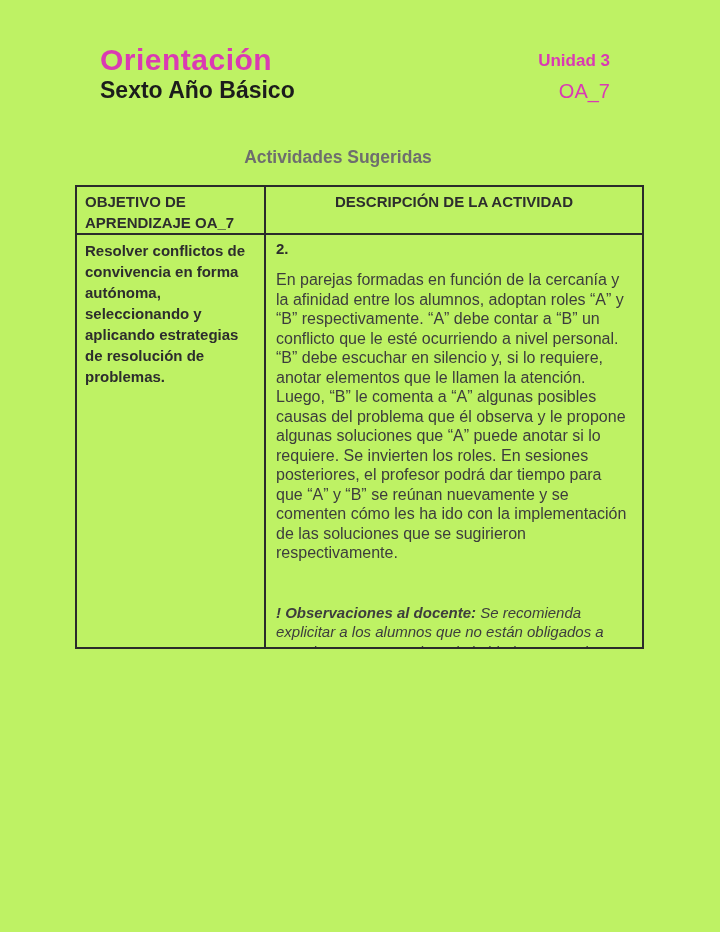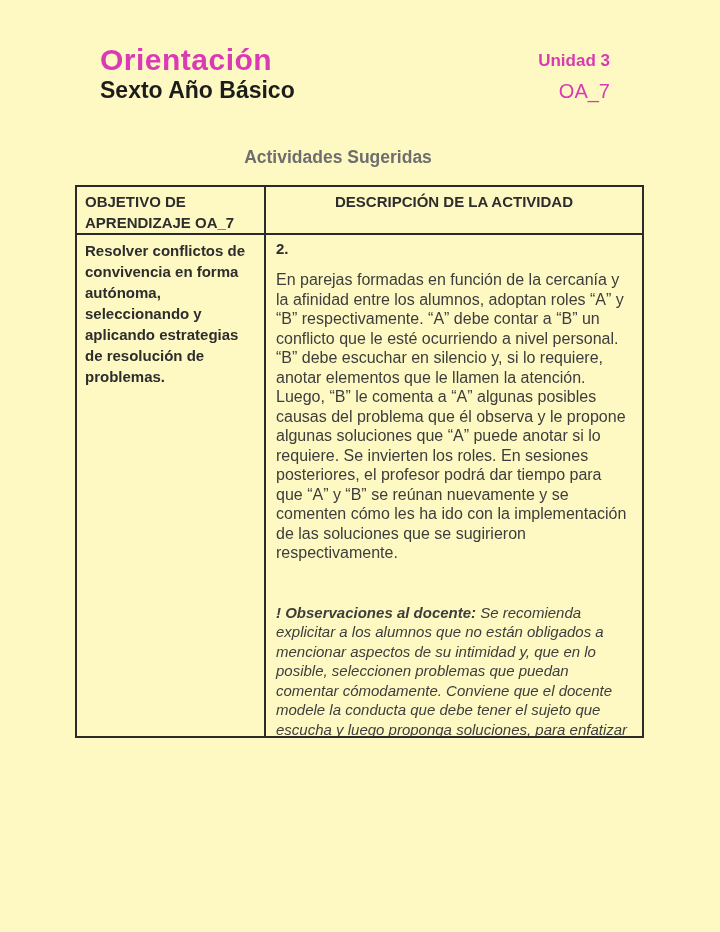--- a/index.html
+++ b/index.html
@@ -5,21 +5,21 @@
   html, body {
     margin: 0;
     padding: 0;
     background: #ffffff;
     font-family: "Liberation Sans", "DejaVu Sans", sans-serif;
   }
   .page {
     position: relative;
     width: 720px;
     height: 932px;
-    background: #fef9c3;
+    background: #bef264;
     overflow: hidden;
   }
   
   .doc-header-left {
     position: absolute;
     left: 100px;
     top: 44px;
   }
   .brand-title {
     color: #DA3AB3;
@@ -64,21 +64,21 @@
     color: #6e6e6e;
     font-size: 17.5px;
     font-weight: bold;
   }
   
   .activities-table {
     position: absolute;
     left: 75px;
     top: 185px;
     width: 569px;
-    height: 553px;
+    height: 464px;
     box-sizing: border-box;
     border: 2px solid #2b2b2b;
     display: grid;
     grid-template-columns: 189px 1fr;
     grid-template-rows: 48px 1fr;
   }
   .cell {
     box-sizing: border-box;
     overflow: hidden;
   }

